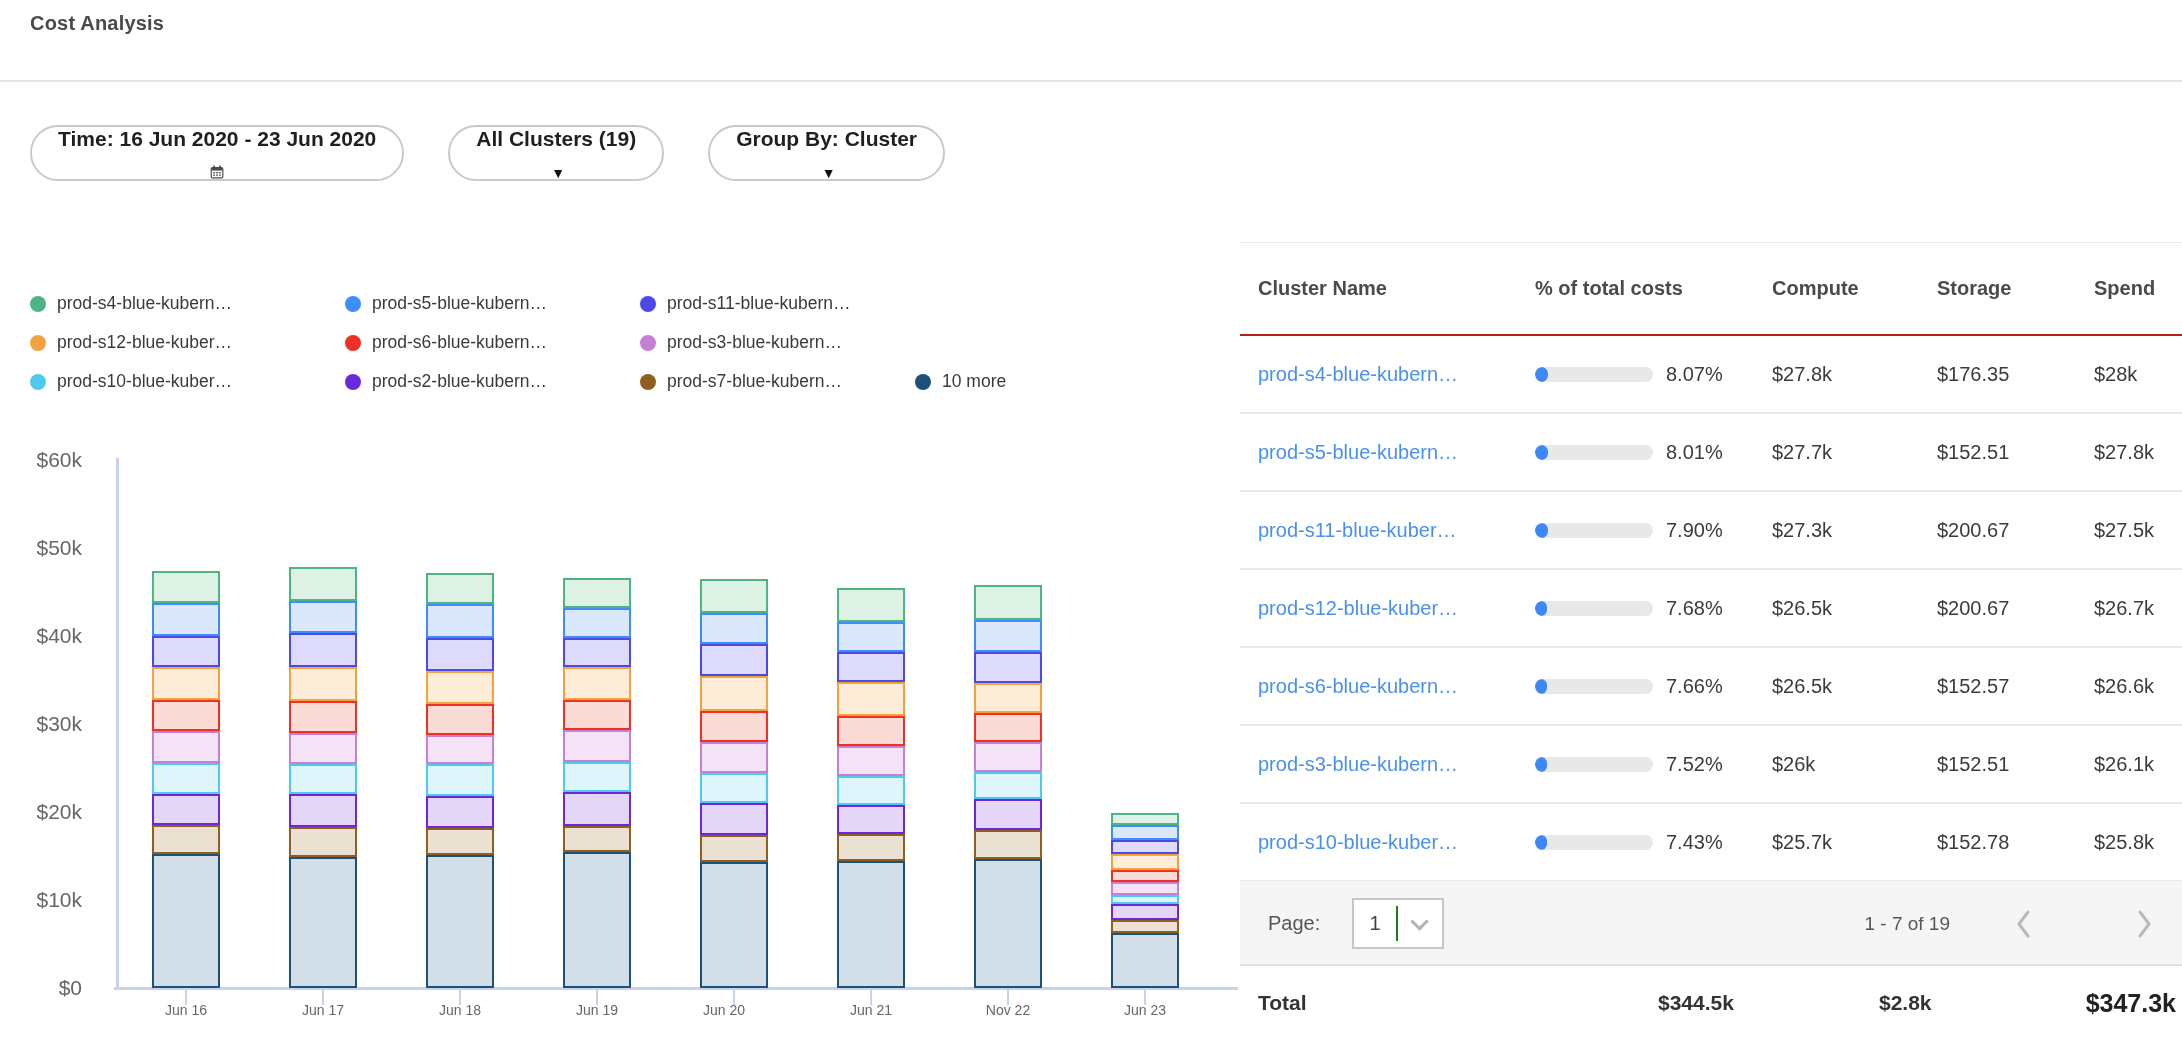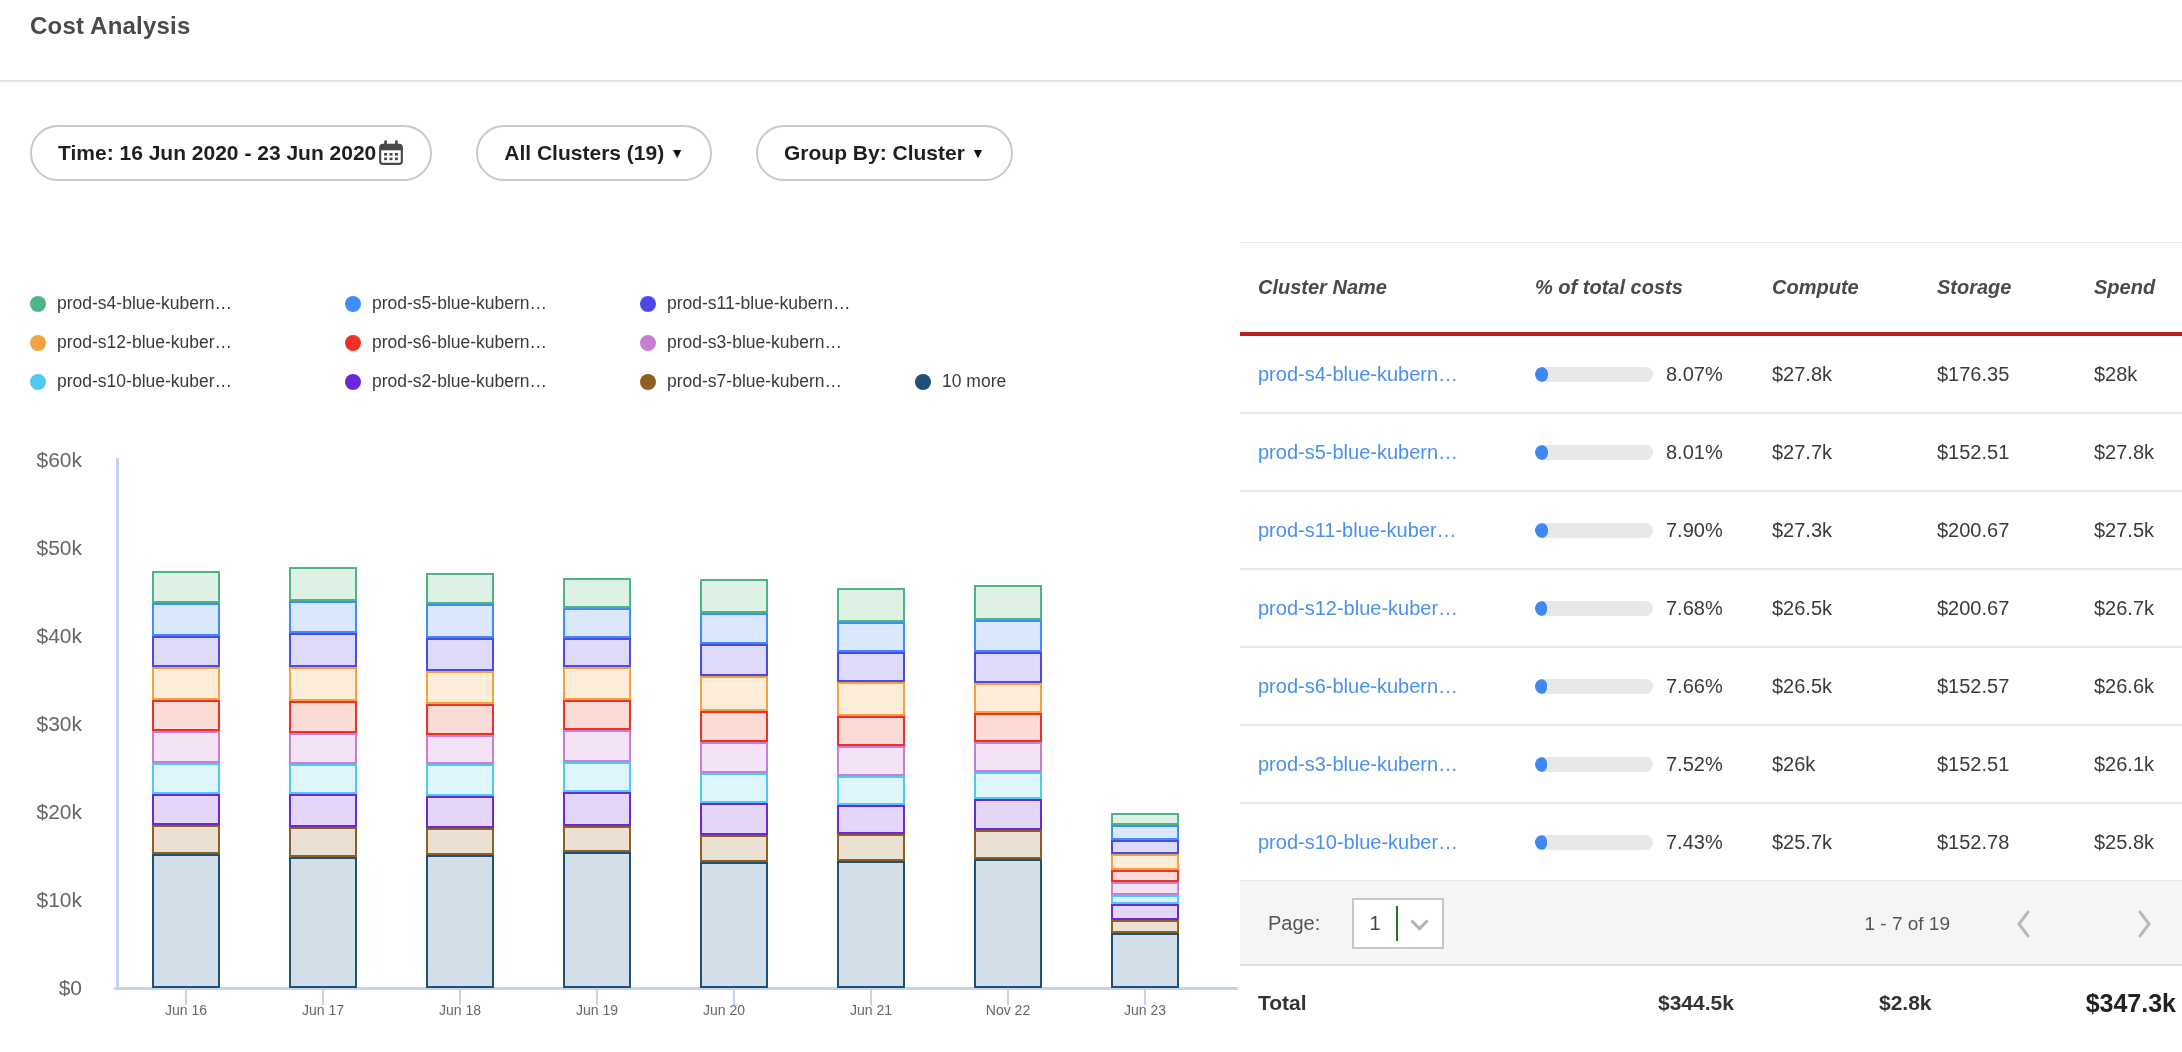--- a/index.html
+++ b/index.html
@@ -1,26 +1,26 @@
 <!DOCTYPE html>
 <html><head>
 <meta charset="utf-8">
 <style>
   * { margin:0; padding:0; box-sizing:border-box; }
   html,body { background:#fff; }
   body { font-family:"Liberation Sans","DejaVu Sans",sans-serif; }
   #app { position:relative; width:2182px; height:1052px; background:#fff; overflow:hidden; }
 
   
-  .page-title { position:absolute; left:30px; top:12px; font-size:24px; font-weight:600; color:#4a4a4a; letter-spacing:.2px; }
+  .page-title { position:absolute; left:30px; top:12px; font-size:20px; font-weight:600; color:#4a4a4a; letter-spacing:.2px; }
   .top-divider { position:absolute; left:0; top:80px; width:2182px; height:2px; background:#e4e4e4; }
 
   
   .filter-bar { position:absolute; left:30px; top:125px; display:flex; gap:44px; }
-  .pill { display:inline-flex; align-items:center; gap:2px; height:56px; padding:0 26px; border:2px solid #c9c9c9; border-radius:30px; background:#fff; font-size:21px; font-weight:700; color:#1f1f1f; cursor:pointer; }
+  .pill { display:inline-flex; align-items:center; gap:14px; height:56px; padding:0 26px; border:2px solid #c9c9c9; border-radius:30px; background:#fff; font-size:21px; font-weight:700; color:#1f1f1f; cursor:pointer;flex-direction:column; }
   .pill .caret { font-size:14px; color:#111; margin-left:4px; }
   .cal-icon { width:26px; height:26px; }
 
   
   .legend { position:absolute; left:30px; top:284px; }
   .legend-row { display:grid; grid-template-columns:315px 295px 275px auto; height:39px; align-items:center; }
   .legend-item { display:flex; align-items:center; gap:11px; cursor:pointer; }
   .legend-dot { width:16px; height:16px; border-radius:50%; flex:0 0 auto; }
   .legend-label { font-size:17.5px; color:#3a3a3a; white-space:nowrap; }
 
@@ -29,21 +29,21 @@
   .y-axis-line { position:absolute; left:116px; top:458px; width:3px; height:532px; background:#c7d3ee; }
   .x-axis-line { position:absolute; left:114px; top:987px; width:1124px; height:3px; background:#c7d3ee; }
   .y-label { position:absolute; width:70px; text-align:right; font-size:21px; color:#666; }
   .x-label { position:absolute; width:140px; text-align:center; font-size:14px; color:#666; top:1002px; }
   .x-tick { position:absolute; width:2px; height:15px; background:#c7d3ee; top:990px; }
   .bar-seg { position:absolute; width:68px; border:2px solid; cursor:pointer; }
 
   
   .table { position:absolute; left:1240px; top:242px; width:942px; height:810px; border-top:1px solid #ececec; }
   .t-grid { display:grid; grid-template-columns:295px 237px 165px 157px 1fr; align-items:center; }
-  .t-header { height:93px; border-bottom:4px solid #b91c1c;font-style:italic; }
+  .t-header { height:93px; border-bottom:2px solid #b91c1c; }
   .t-header .h-cell { font-size:20px; font-weight:600; color:#4a4a4a; }
   .h-cell:first-child, .c-name { padding-left:18px; }
   .t-row { height:78px; border-bottom:2px solid #e8e8e8; }
   .c-name a { font-size:20px; color:#4a90ee; text-decoration:none; white-space:nowrap; cursor:pointer; }
   .c-pct { display:flex; align-items:center; gap:13px; }
   .pct-track { width:118px; height:15px; border-radius:8px; background:#e8e8e8; position:relative; overflow:hidden; }
   .pct-fill { position:absolute; left:0; top:0; height:15px; border-radius:8px; }
   .c-val { font-size:20px; color:#3b3b3b; }
 
   

